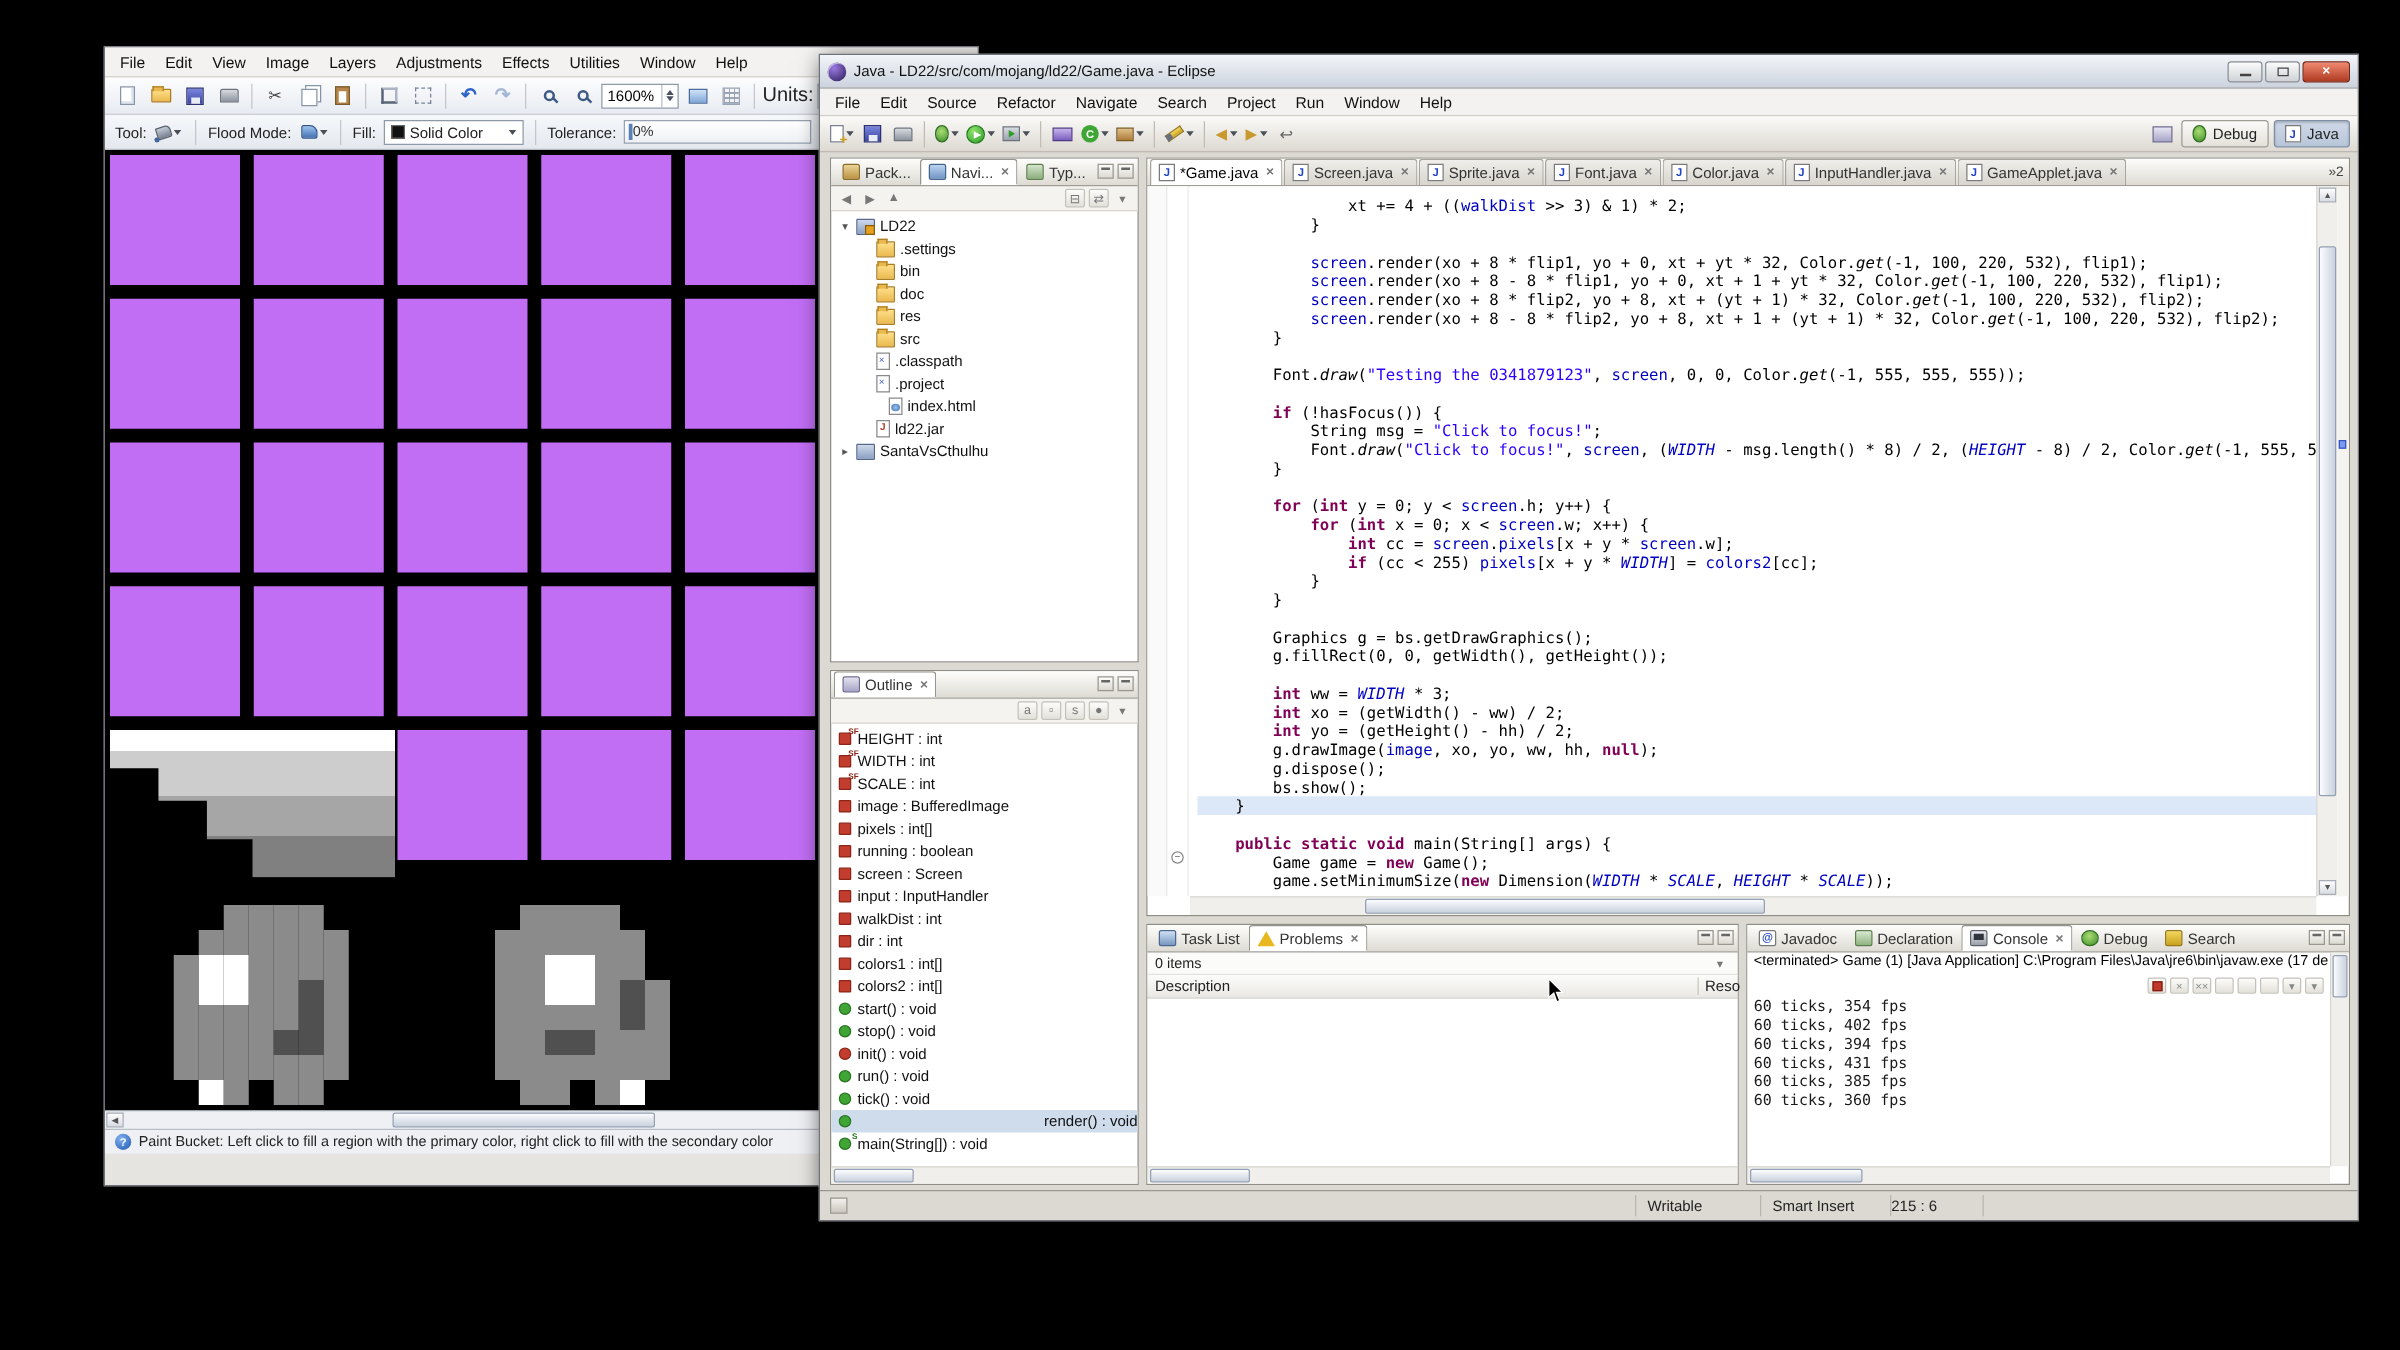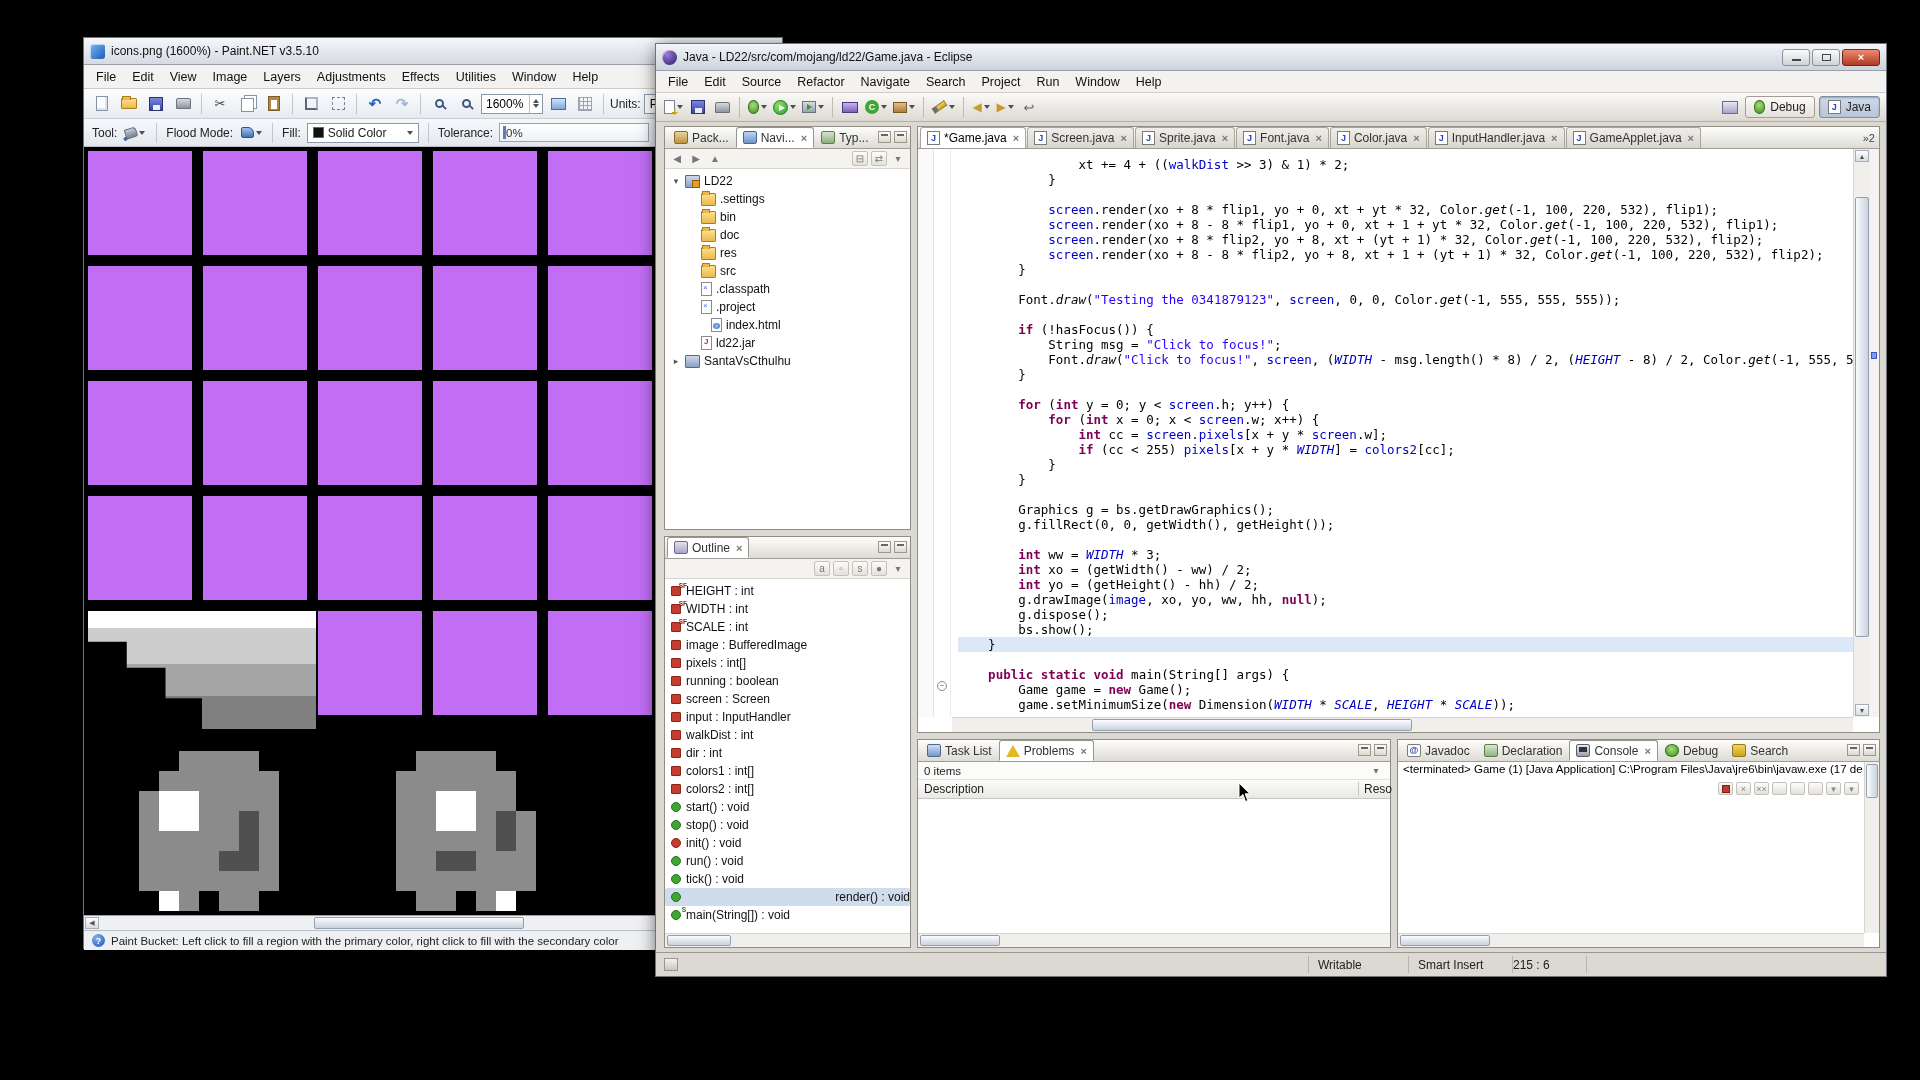--- a/index.html
+++ b/index.html
@@ -206,33 +206,20 @@
   .sb-seg { position:absolute; top:5px; }
   .sb-div { position:absolute; top:3px; bottom:3px; width:1px; background:#b8b5ae; }
   .sb-icon { position:absolute; left:8px; top:5px; width:14px; height:13px; background:linear-gradient(#f4f2ee,#cac6be); border:1px solid #9a978f; }
 
   #mouse-cursor { position:absolute; left:1238px; top:782px; z-index:50; }
 </style>
 </head>
 <body>
 
 <div class="win pdn">
-  <div class="titlebar">
-    <span class="pdn-appicon"></span>
-    <span class="title-text">icons.png (1600%) - Paint.NET v3.5.10</span>
-    <span class="winbtns">
-      <span class="wbtn">
-          <span class="bar"></span>
-        </span>
-      <span class="wbtn">
-          <span class="box"></span>
-        </span>
-      <span class="wbtn close">×</span>
-    </span>
-  </div>
   <div class="menubar p-menu" id="pdn-menu">
       <span class="mitem">File</span>
       <span class="mitem">Edit</span>
       <span class="mitem">View</span>
       <span class="mitem">Image</span>
       <span class="mitem">Layers</span>
       <span class="mitem">Adjustments</span>
       <span class="mitem">Effects</span>
       <span class="mitem">Utilities</span>
       <span class="mitem">Window</span>
@@ -290,21 +277,21 @@
           <i class="dn"></i>
         </span>
     </span>
     <span class="pbtn">
         <span class="gi gi-winimg"></span>
       </span>
     <span class="pbtn">
         <span class="gi gi-grid"></span>
       </span>
     <span class="sep"></span>
-    <span style="font-size:12px;color:#222">Units:</span>
+    <span style="font-size:16px;color:#222">Units:</span>
     <span class="combo" style="width:74px">
       <span style="flex:1">Pixels</span>
       <span class="caret"></span>
     </span>
   </div>
 
   <div class="p-tb2">
     <span>Tool:</span>
     <span class="pbtn">
       <span class="gi gi-bucket"></span>
@@ -923,20 +910,28 @@
             <span class="redsq"></span>
           </span>
         <span class="ci">×</span>
         <span class="ci">××</span>
         <span class="ci"></span>
         <span class="ci"></span>
         <span class="ci"></span>
         <span class="ci">▾</span>
         <span class="ci">▾</span>
       </div>
+      <div class="console-out" id="console-out">
+          <div>60 ticks, 354 fps</div>
+          <div>60 ticks, 402 fps</div>
+          <div>60 ticks, 394 fps</div>
+          <div>60 ticks, 431 fps</div>
+          <div>60 ticks, 385 fps</div>
+          <div>60 ticks, 360 fps</div>
+        </div>
       <div class="console-vscroll">
         <span class="vthumb" style="left:1px; width:12px; top:2px; height:34px;"></span>
       </div>
       <div class="panel-hscroll" style="right:15px;">
         <span class="sthumb" style="left:2px; width:90px; top:1px; height:11px;"></span>
       </div>
     </div>
   </div>
 
   <div class="e-status">

